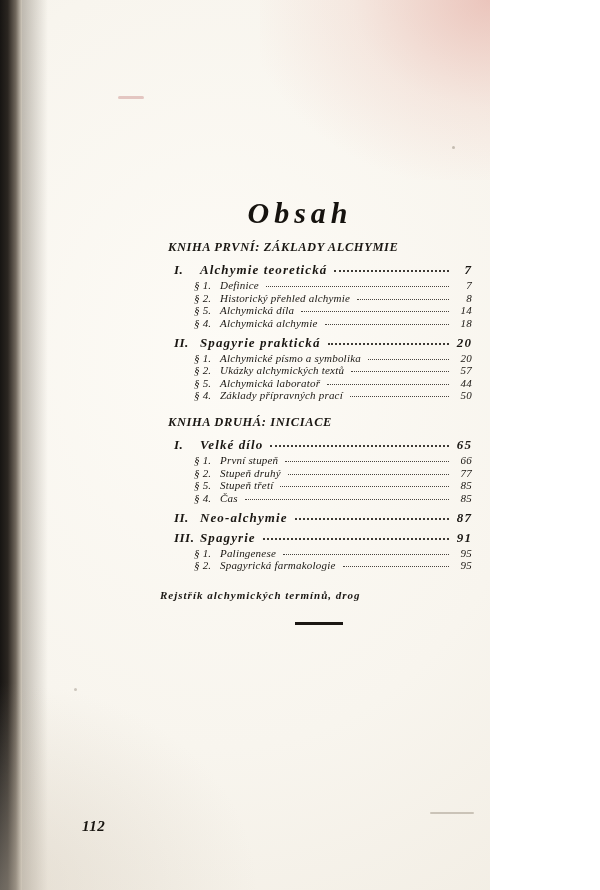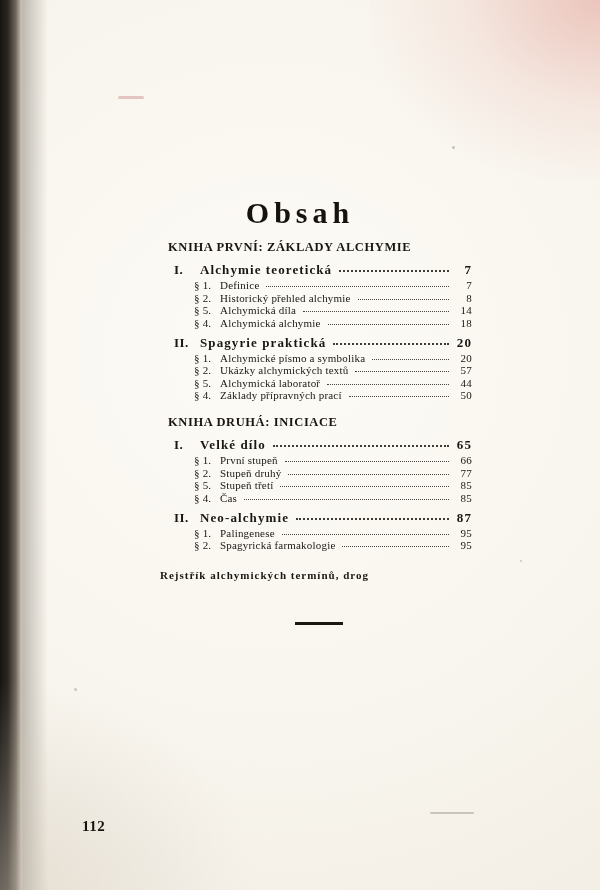--- a/index.html
+++ b/index.html
@@ -10,25 +10,26 @@
     width: 600px;
     height: 890px;
     background: #ffffff;
     font-family: "Liberation Serif", serif;
     overflow: hidden;
   }
 
   
   .scan {
     position: relative;
-    width: 600px;
+    width: 490px;
     height: 890px;
     background:
       radial-gradient(ellipse 120% 80% at 45% 40%, #fdfbf6 0%, #f8f5ee 55%, #f1ece2 100%);
     overflow: hidden;
+    font-style: italic;
   }
   
   .binding {
     position: absolute;
     left: 0; top: 0;
     width: 22px; height: 890px;
     background: linear-gradient(to right, #0d0b09 0%, #221d18 35%, #6c6358 72%, #cfc8bb 100%);
     opacity: 0.96;
   }
   .binding-soft {
@@ -297,20 +298,26 @@
         <span class="pg">85</span>
       </div>
 
       <div class="chapter" style="margin-top:6px;">
         <span class="num">II.</span>
         <span class="lbl">Neo-alchymie</span>
         <span class="leader"></span>
         <span class="pg">87</span>
       </div>
 
+      <div class="chapter" style="margin-top:4px;">
+        <span class="num">III.</span>
+        <span class="lbl">Spagyrie</span>
+        <span class="leader"></span>
+        <span class="pg">91</span>
+      </div>
       <div class="section">
         <span class="num">§ 1.</span>
         <span class="lbl">Palingenese</span>
         <span class="leader"></span>
         <span class="pg">95</span>
       </div>
       <div class="section">
         <span class="num">§ 2.</span>
         <span class="lbl">Spagyrická farmakologie</span>
         <span class="leader"></span>

